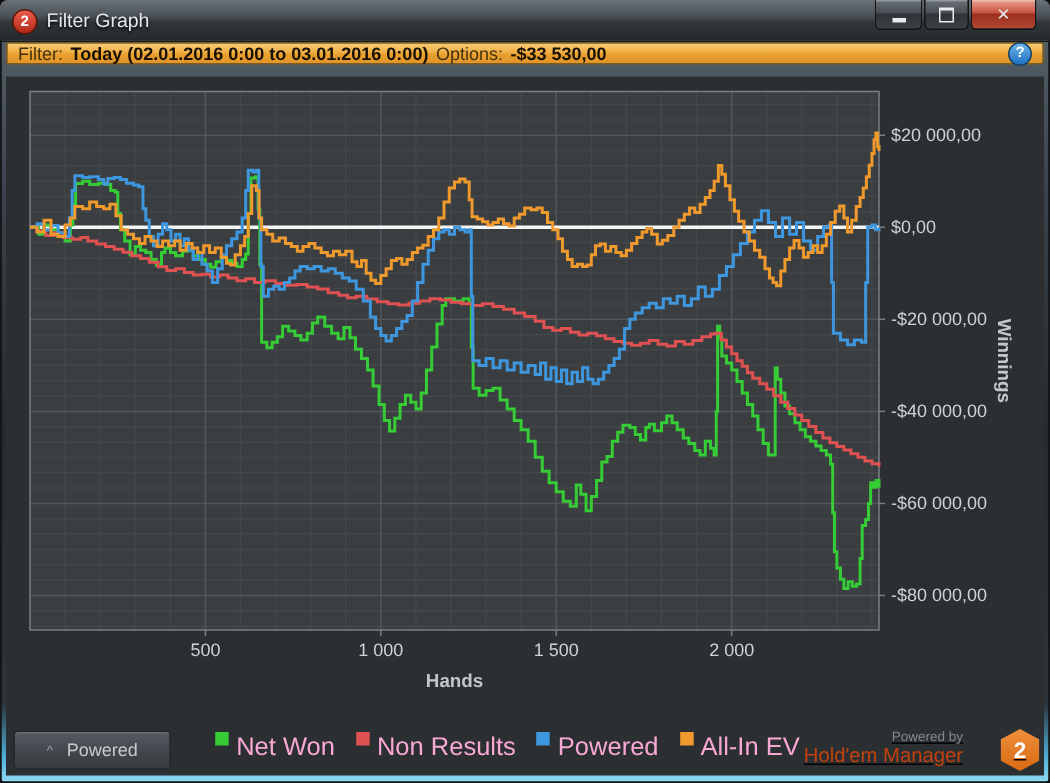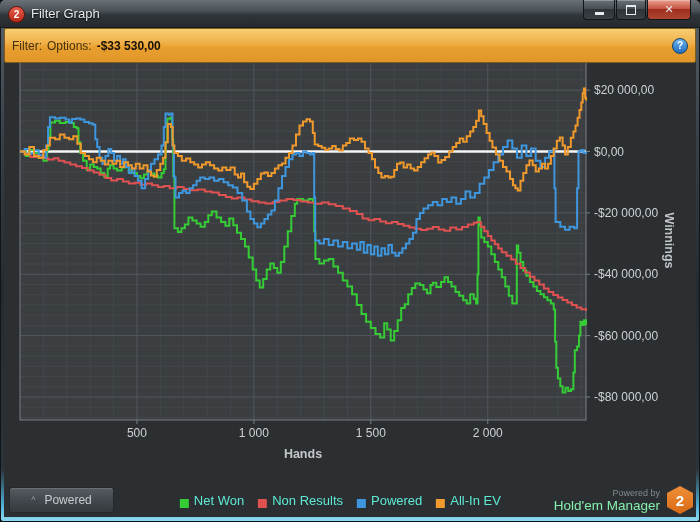--- a/index.html
+++ b/index.html
@@ -20,45 +20,45 @@
   .wbtn{height:19px;margin-left:1px;border:1px solid #121517;border-top:none;border-radius:0 0 4px 4px;
         display:flex;align-items:center;justify-content:center;color:#e6ebee;font-size:10px;
         background:linear-gradient(180deg,#6a7177 0%,#474e54 45%,#2e3438 50%,#3a4146 100%);
         box-shadow:inset 0 1px 0 rgba(255,255,255,.28);cursor:default;}
   .wbtn.min{width:30px;} .wbtn.max{width:28px;} 
   .wbtn.close{width:42px;font-size:11px;
         background:linear-gradient(180deg,#eaa292 0%,#c75340 45%,#9c2f1d 50%,#b04732 100%);}
   .max-glyph{display:block;width:8px;height:7px;border:1px solid #e6ebee;border-top-width:2px;}
   .min-glyph{display:block;width:9px;height:3px;background:#e6ebee;margin-top:7px;}
   
-  .filterbar{position:absolute;top:28px;left:4px;right:4px;height:35px;z-index:5;
+  .filterbar{position:absolute;top:28px;left:4px;right:4px;height:15px;z-index:5;
              background:linear-gradient(180deg,#f7cd74 0%,#f0ae45 45%,#e9a02f 55%,#e2952a 100%);
              border:1px solid #7e5d1d;border-radius:2px;box-sizing:border-box;
              display:flex;align-items:center;gap:5px;padding:0 7px;font-size:12px;color:#43310e;}
   .filterbar b{color:#171004;font-weight:bold;}
   .help{margin-left:auto;width:14px;height:14px;border-radius:50%;flex:0 0 auto;
         background:linear-gradient(180deg,#6db5ec,#1f6fc0);border:1px solid #10416f;
         color:#fff;font-size:10px;font-weight:bold;display:flex;align-items:center;justify-content:center;}
   
   .content-bg{position:absolute;top:51px;left:4px;right:4px;bottom:5px;background:#2b2f32;z-index:1;}
   svg.chart{position:absolute;left:0;top:0;z-index:2;pointer-events:none;}
   
   .bottombar{position:absolute;left:4px;right:4px;bottom:5px;height:34px;z-index:5;}
   .options-btn{position:absolute;left:5px;bottom:4px;width:103px;height:24px;border-radius:3px;
                background:linear-gradient(180deg,#565c61 0%,#42484d 50%,#353b3f 100%);
                border:1px solid #25292c;box-shadow:inset 0 1px 0 rgba(255,255,255,.12);
                color:#c6cbcf;font-size:12px;display:flex;align-items:center;justify-content:center;gap:9px;cursor:default;}
   .caret{font-size:9px;color:#9aa0a5;}
   .legend{position:absolute;left:50%;transform:translateX(-53%);bottom:9px;display:flex;gap:14px;white-space:nowrap;}
-  .legend-item{display:flex;align-items:flex-end;gap:5px;font-size:13px;color:#5eead4;}
+  .legend-item{display:flex;align-items:flex-start;gap:5px;font-size:17px;color:#f9a8d4;}
   .swatch{width:9px;height:9px;display:inline-block;}
-  .brand{position:absolute;right:3px;bottom:3px;display:flex;align-items:flex-end;gap:7px;}
+  .brand{position:absolute;right:3px;bottom:3px;display:flex;align-items:flex-start;gap:25px;text-decoration:underline;}
   .brand-text{text-align:right;line-height:1.15;}
   .powered{font-size:9px;color:#84898d;}
-  .hm{font-size:13.5px;color:#86efac;}
+  .hm{font-size:13.5px;color:#c2410c;}
   .logo-hex{width:26px;height:28px;color:#fff;font-weight:bold;font-size:15px;
             display:flex;align-items:center;justify-content:center;
             background:linear-gradient(180deg,#ef8f3a,#d96a14);
             clip-path:polygon(50% 0,100% 25%,100% 75%,50% 100%,0 75%,0 25%);}
 </style>
 </head>
 <body>
 
 <div class="stage">
   <div class="frame"></div>
@@ -167,20 +167,21 @@
           <span class="max-glyph"></span>
         </div>
       <div class="wbtn close">
           <span>✕</span>
         </div>
     </div>
   </div>
 
   <div class="filterbar">
     <span>Filter:</span>
+    <b>Today (02.01.2016 0:00 to 03.01.2016 0:00)</b>
     <span>Options:</span>
     <b>-$33 530,00</b>
     <span class="help">?</span>
   </div>
 
   <div class="bottombar">
     <div class="options-btn">
       <span class="caret">^</span>
       <span>Powered</span>
     </div>

